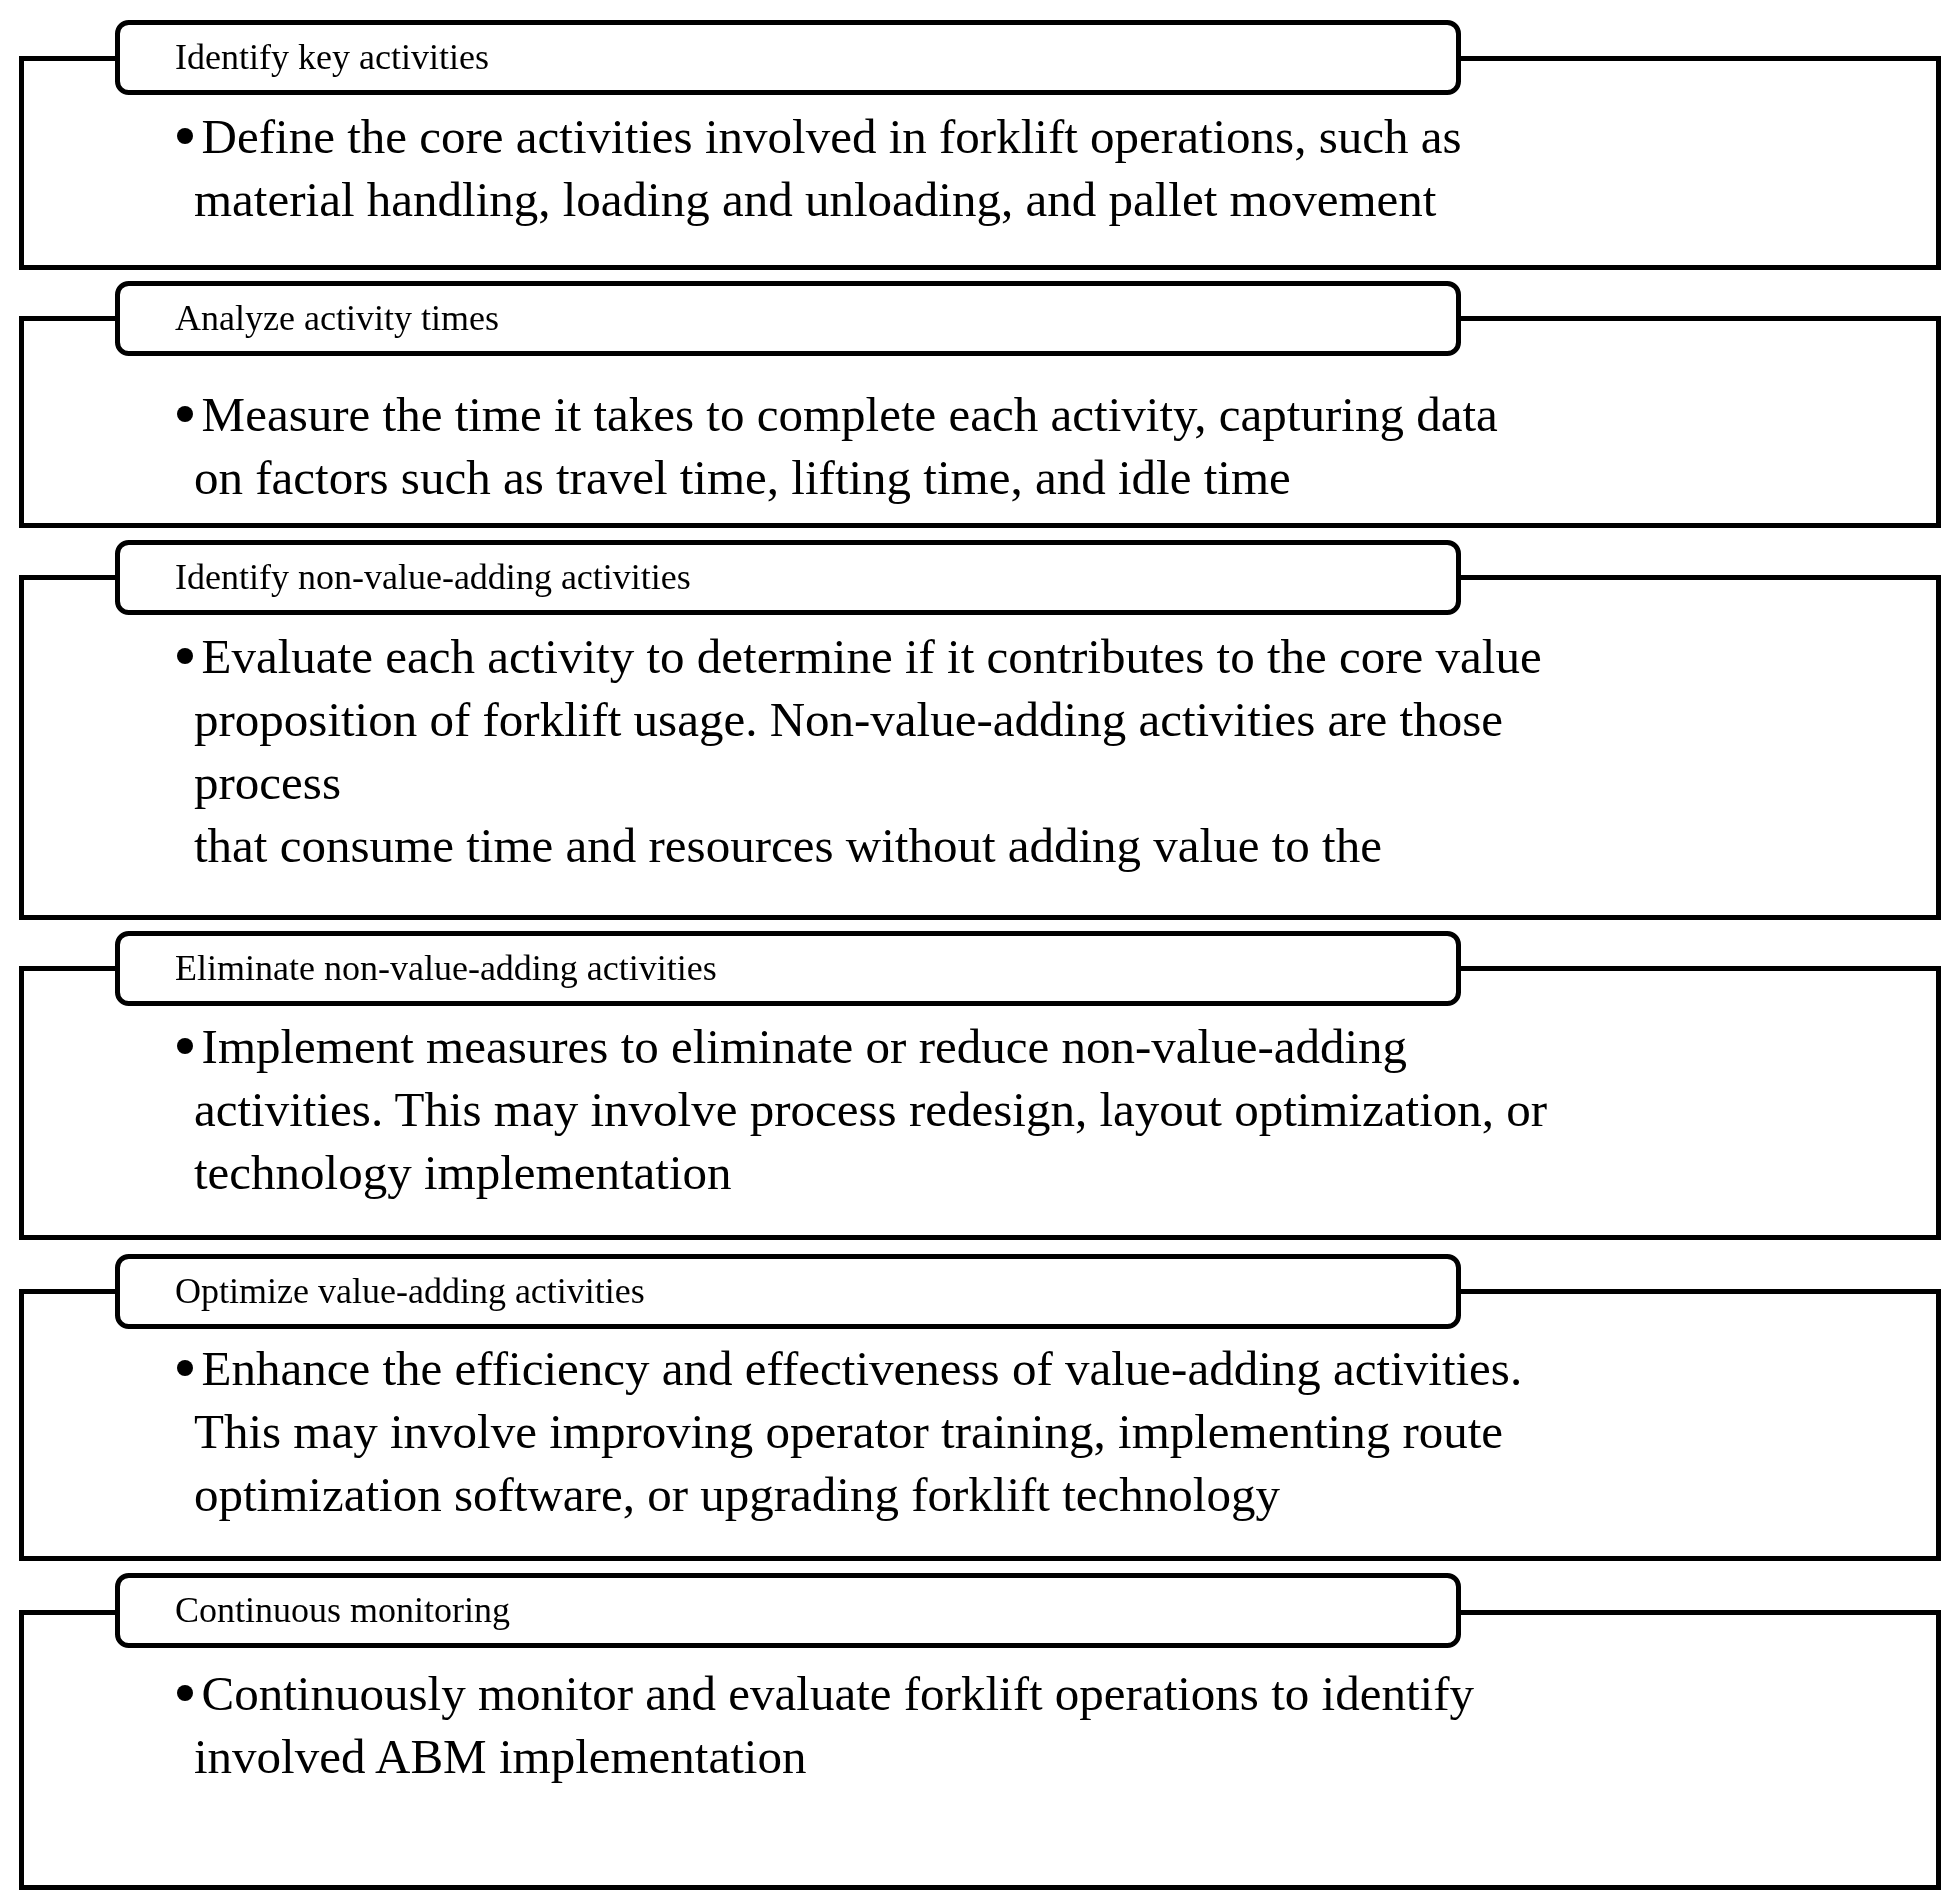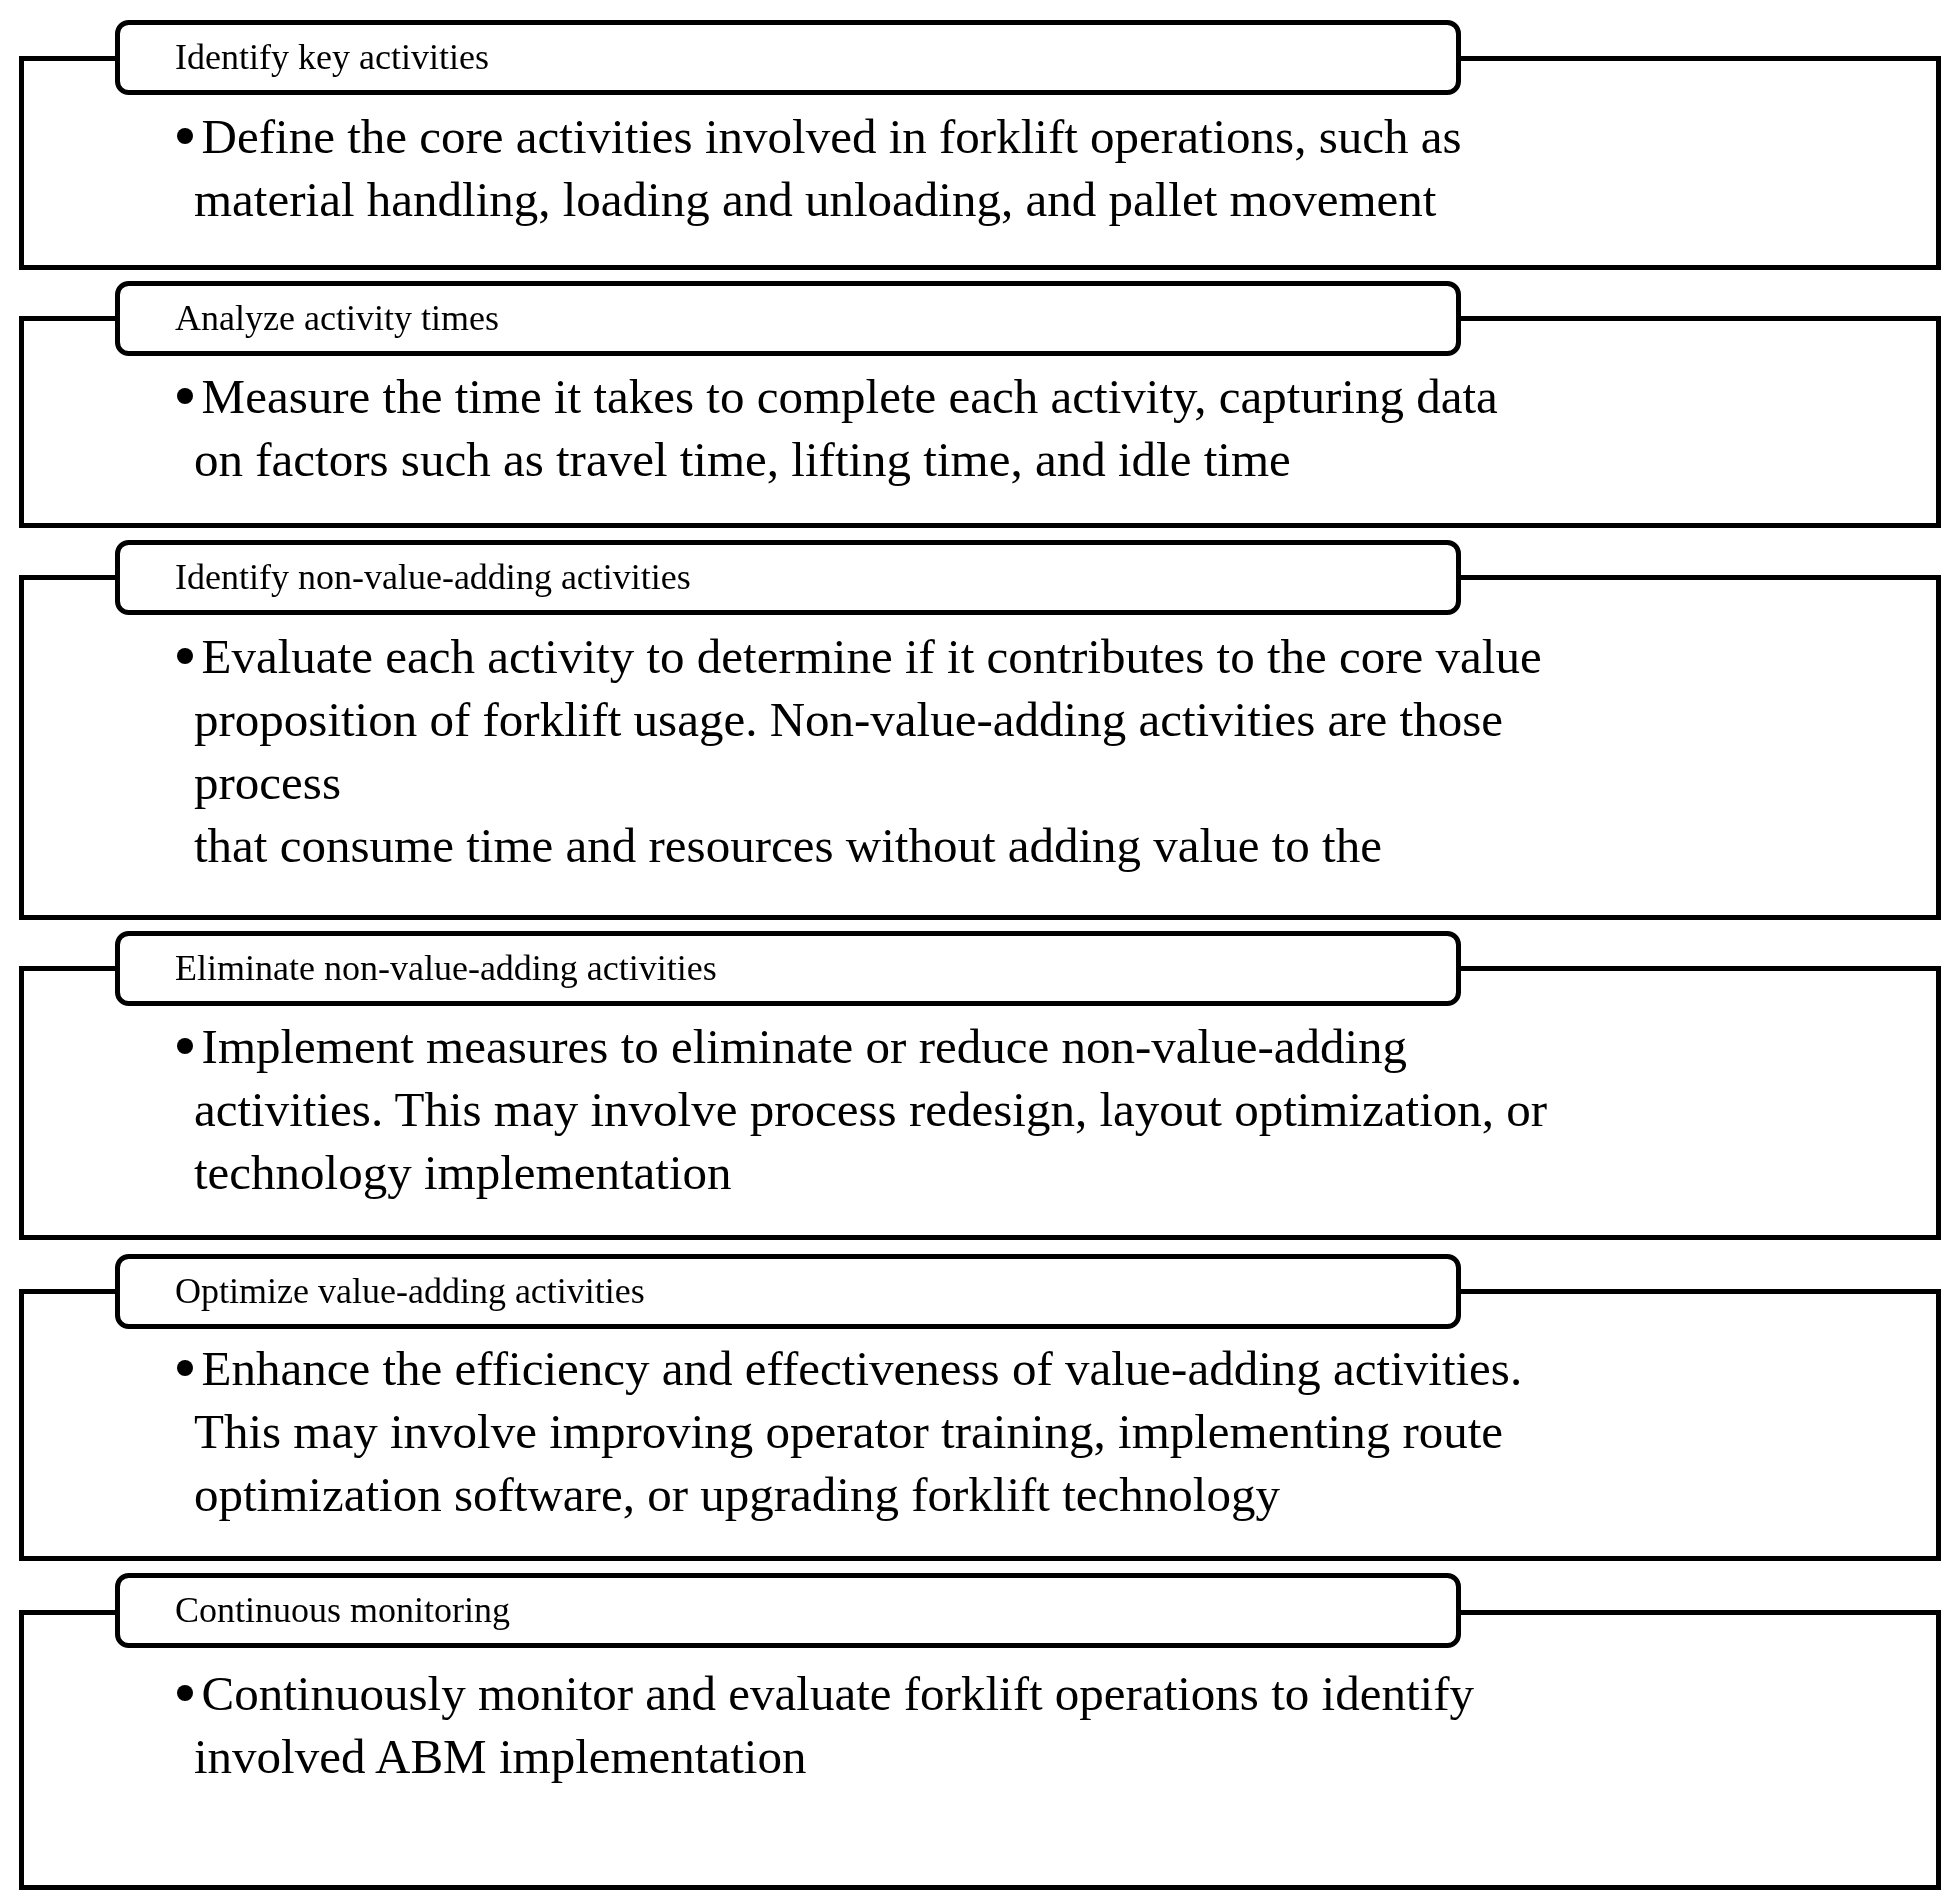--- a/index.html
+++ b/index.html
@@ -28,21 +28,21 @@
     <span class="bullet-line first"><span class="bullet-dot"></span><span>Define the core activities involved in forklift operations, such as</span></span>
     <span class="bullet-line">material handling, loading and unloading, and pallet movement</span>
   </div>
 </div>
 
 <div class="section">
   <div class="outer-box" style="top:316px;height:202px;"></div>
   <div class="title-box" style="top:281px;">
     <span class="title-text">Analyze activity times</span>
   </div>
-  <div class="bullet-body" style="top:365px;">
+  <div class="bullet-body" style="top:383px;">
     <span class="bullet-line first"><span class="bullet-dot"></span><span>Measure the time it takes to complete each activity, capturing data</span></span>
     <span class="bullet-line">on factors such as travel time, lifting time, and idle time</span>
   </div>
 </div>
 
 <div class="section">
   <div class="outer-box" style="top:575px;height:335px;"></div>
   <div class="title-box" style="top:540px;">
     <span class="title-text">Identify non-value-adding activities</span>
   </div>

